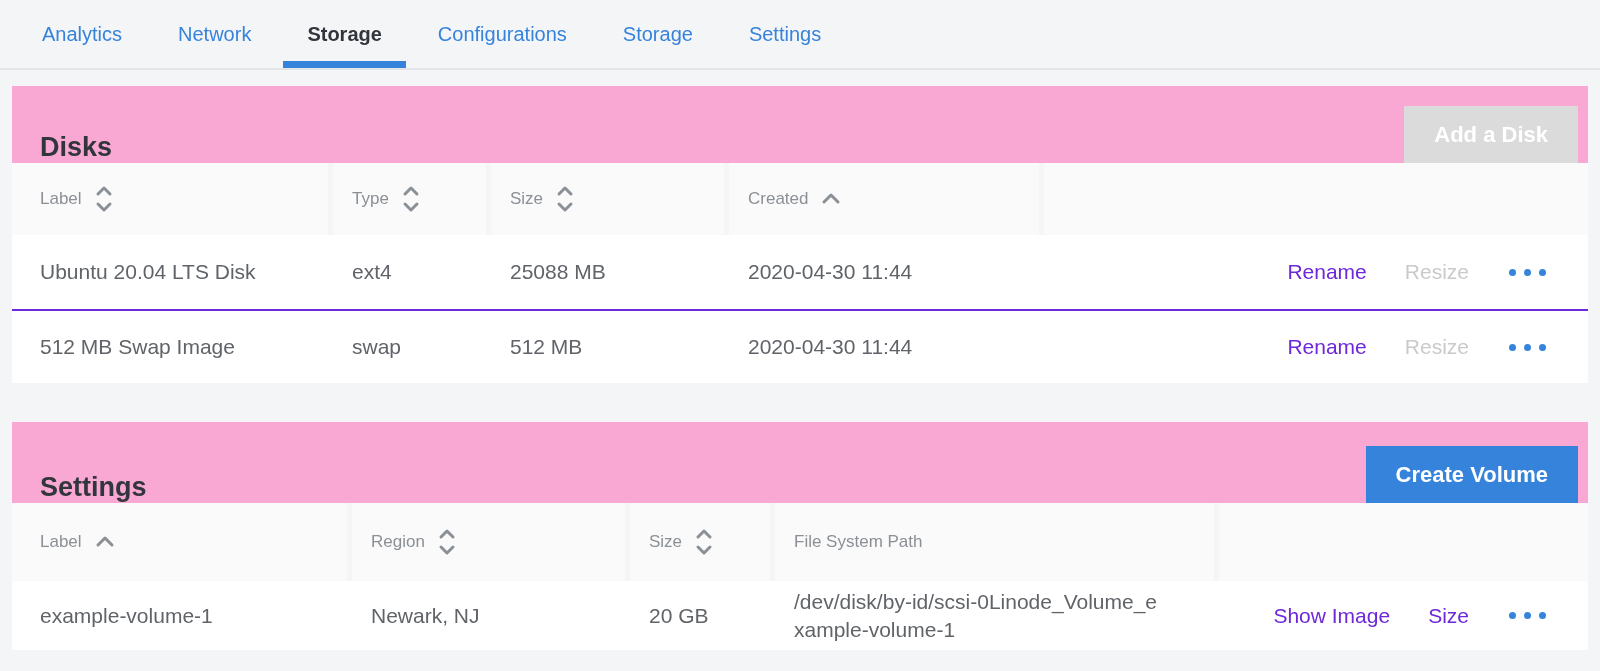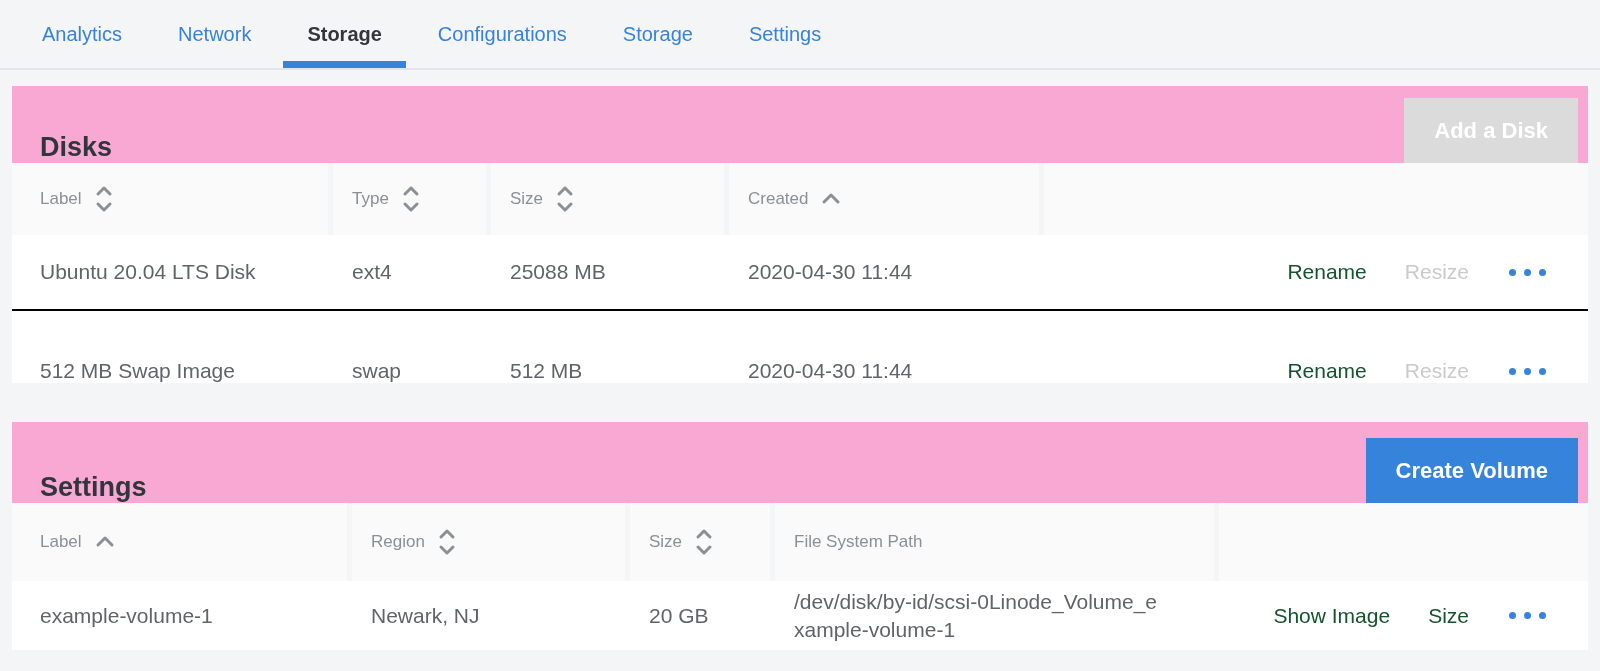--- a/index.html
+++ b/index.html
@@ -48,21 +48,21 @@
     display:flex;
     align-items:flex-end;
     justify-content:space-between;
     padding:0 10px 0 28px;
   }
   .panel.disks .panel-head { height:77px; }
   .panel.volumes .panel-head { height:81px; }
   .panel-title { font-size:27px; font-weight:700; color:#32363c; }
 
   .btn {
-    height:65px;
+    height:57px;
     padding:0 30px;
     font-family:inherit;
     font-size:22px;
     font-weight:700;
     border:none;
     cursor:pointer;
   }
   .btn.primary { background:#3683dc; color:#ffffff; }
   .btn.disabled { background:#dbdbdb; color:#ffffff; cursor:default; }
 
@@ -77,21 +77,21 @@
     color:#8b9096;
     padding-left:19px;
     border-left:5px solid #f4f5f6;
     cursor:pointer;
   }
   .th.first { border-left:none; padding-left:28px; cursor:pointer; }
   .th.actions-col { cursor:default; }
   .th .label { margin-right:12px; }
 
   .trow { display:flex; background:#ffffff; align-items:stretch; }
-  .trow + .trow { border-top:2px solid #000000;align-items:flex-end; }
+  .trow + .trow { border-top:2px solid #6d28d9; }
   .panel.disks .trow { height:74px; }
   .panel.volumes .trow { height:69px; }
   .td {
     display:flex;
     align-items:center;
     font-size:21px;
     color:#606469;
     padding-left:24px;
   }
   .td.first { padding-left:28px; }
@@ -120,21 +120,21 @@
   .actions {
     display:flex;
     align-items:center;
     justify-content:flex-end;
     gap:38px;
     padding-right:40px;
     flex:1;
   }
   .action-link {
     font-size:21px;
-    color:#14532d;
+    color:#6d28d9;
     text-decoration:none;
     cursor:pointer;
     white-space:nowrap;
   }
   .action-link.disabled { color:#c9cacb; cursor:default; }
 
   .dots {
     display:flex;
     gap:8px;
     align-items:center;

